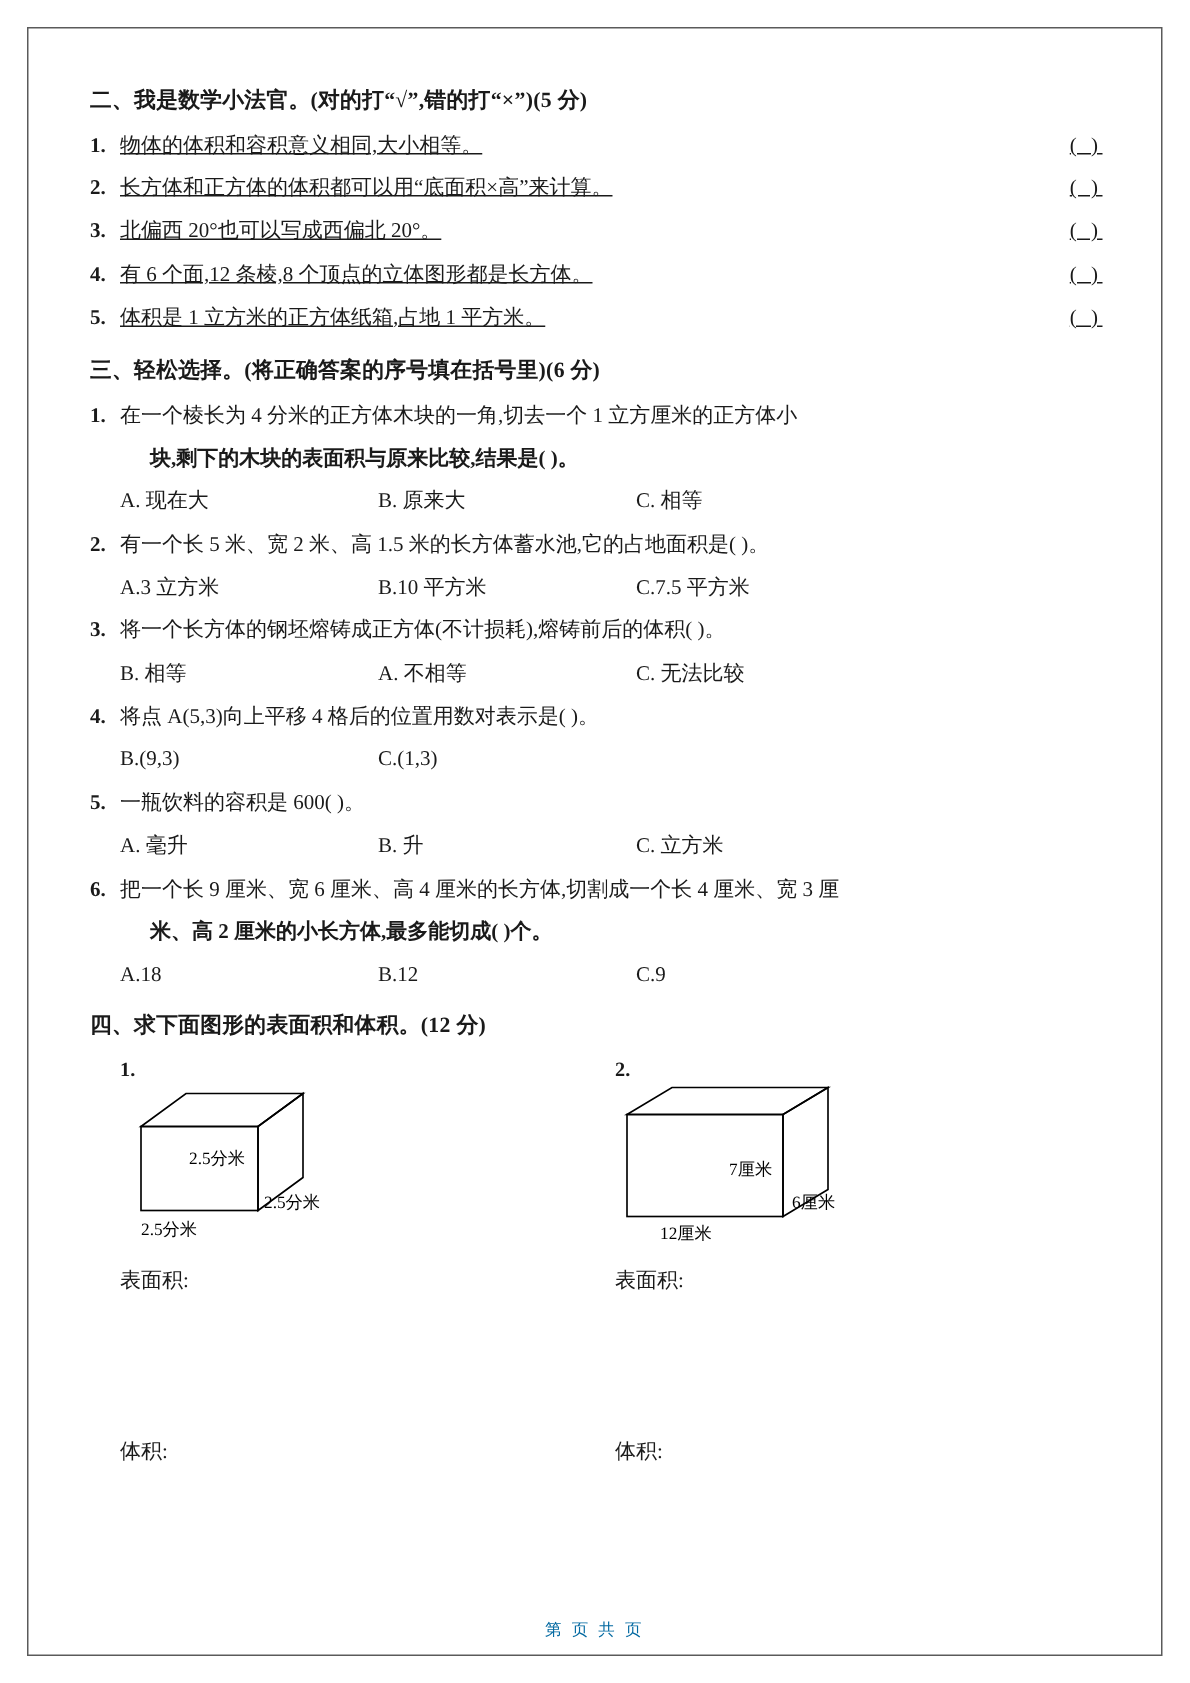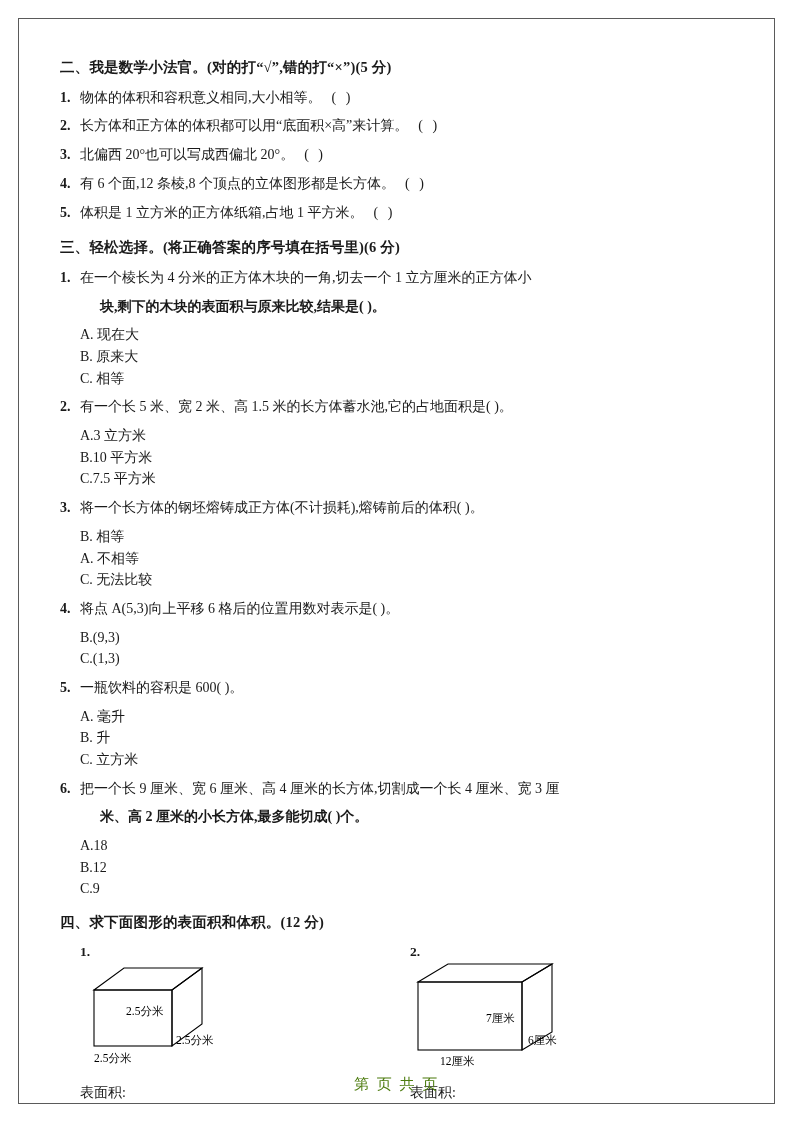--- a/index.html
+++ b/index.html
@@ -52,37 +52,37 @@
     padding-left: 20px;
   }
   .q .num {
     position: absolute;
     left: 0;
     top: 0;
     font-weight: bold;
   }
   .q-row {
     display: flex;
-    justify-content: flex-start;
+    justify-content: space-between;
     align-items: flex-start;
+    text-decoration: underline;
   }
   .q-text { flex: 0 1 auto; }
   .paren {
     flex: 0 0 auto;
     margin-left: 10px;
     letter-spacing: 3px;
     white-space: nowrap;
   }
   .opts {
     display: flex;
     font-size: 14px;
     line-height: 1.55;
     padding-left: 20px;
     margin: 0 0 7px 0;
-    flex-direction: column;
   }
   .opts .opt { flex: 0 0 auto; }
   .opts.w3 .opt:nth-child(1) { width: 172px; }
   .opts.w3 .opt:nth-child(2) { width: 172px; }
   .sec2 { margin-top: 2px; }
   .sec3 { margin-top: 14px; }
   .sec4 { margin-top: 12px; }
   .indent2 { padding-left: 40px; text-indent: 0; font-weight: bold; }
 
   
@@ -104,23 +104,23 @@
   .answer-line {
     font-size: 14px;
     margin-top: 6px;
   }
   .footer {
     position: absolute;
     left: 0;
     right: 0;
     bottom: 28px;
     text-align: center;
-    font-size: 15px;
+    font-size: 11px;
     letter-spacing: 2px;
-    color: #4d7c0f;
+    color: #0369a1;
   }
   svg { display: block; }
 </style>
 </head>
 <body>
 
 <div class="page">
   <div class="page-border"></div>
 
   <div class="content">
@@ -196,21 +196,21 @@
         <span>将一个长方体的钢坯熔铸成正方体(不计损耗),熔铸前后的体积(         )。</span>
       </div>
       <div class="opts w3">
         <span class="opt">B. 相等</span>
         <span class="opt">A. 不相等</span>
         <span class="opt">C. 无法比较</span>
       </div>
 
       <div class="q">
         <span class="num">4.</span>
-        <span>将点 A(5,3)向上平移 6 格后的位置用数对表示是(         )。</span>
+        <span>将点 A(5,3)向上平移 4 格后的位置用数对表示是(         )。</span>
       </div>
       <div class="opts w3">
         <span class="opt">B.(9,3)</span>
         <span class="opt">C.(1,3)</span>
       </div>
 
       <div class="q">
         <span class="num">5.</span>
         <span>一瓶饮料的容积是 600(         )。</span>
       </div>

